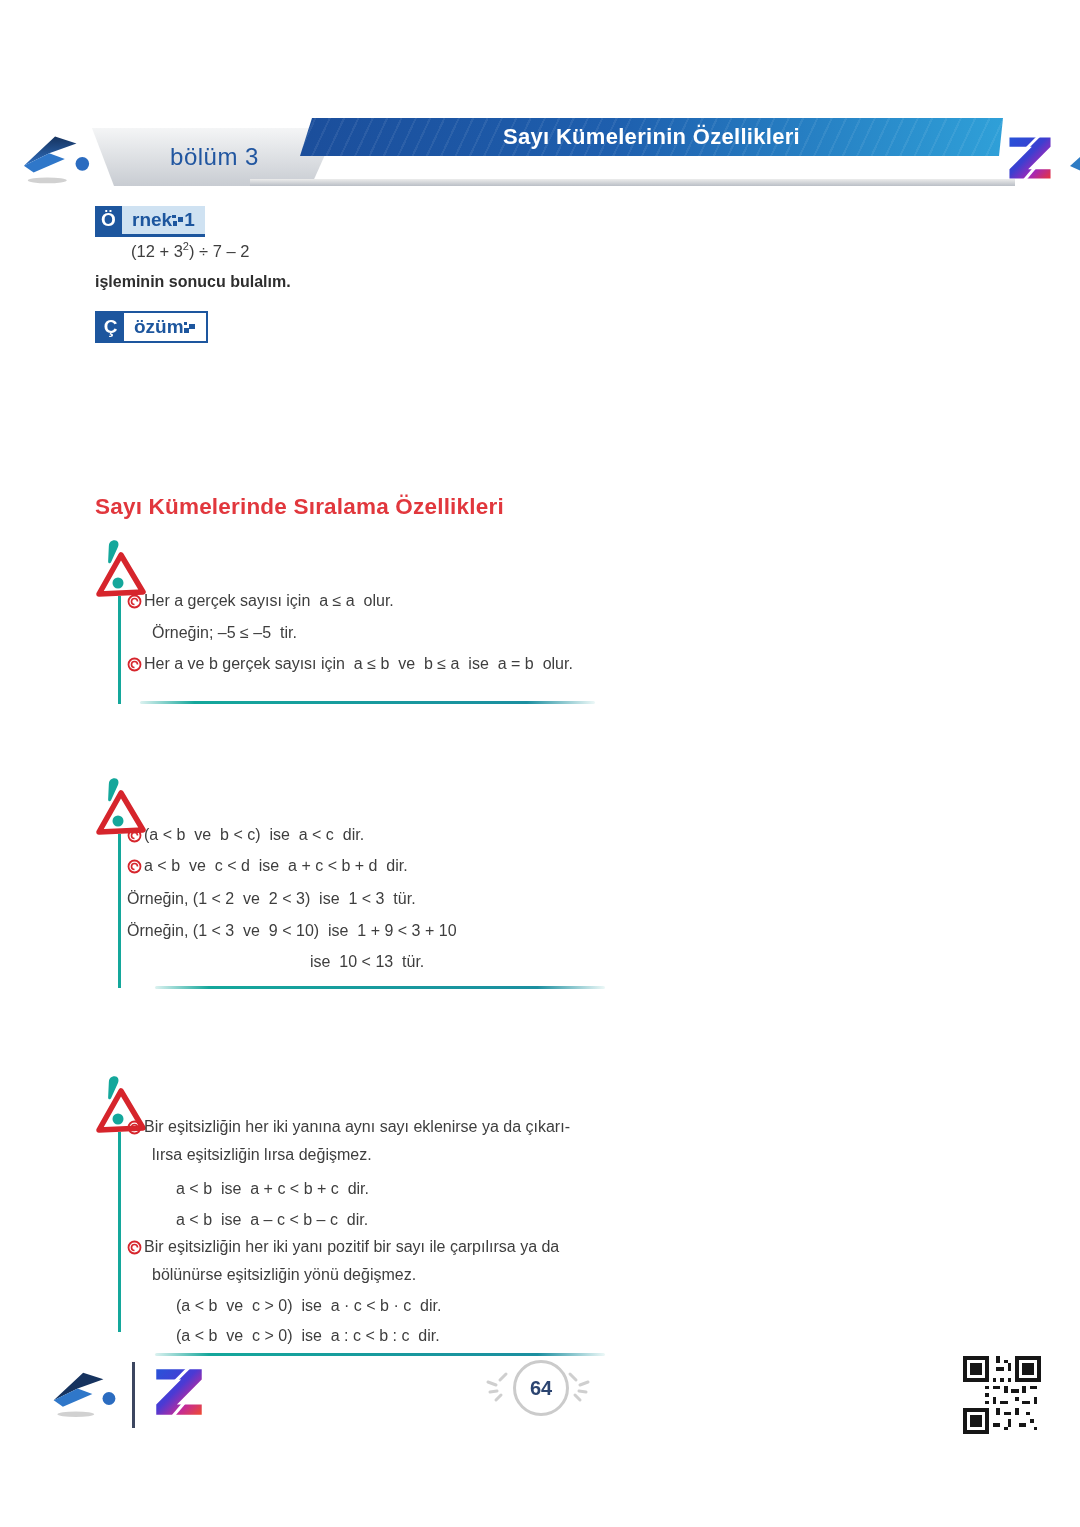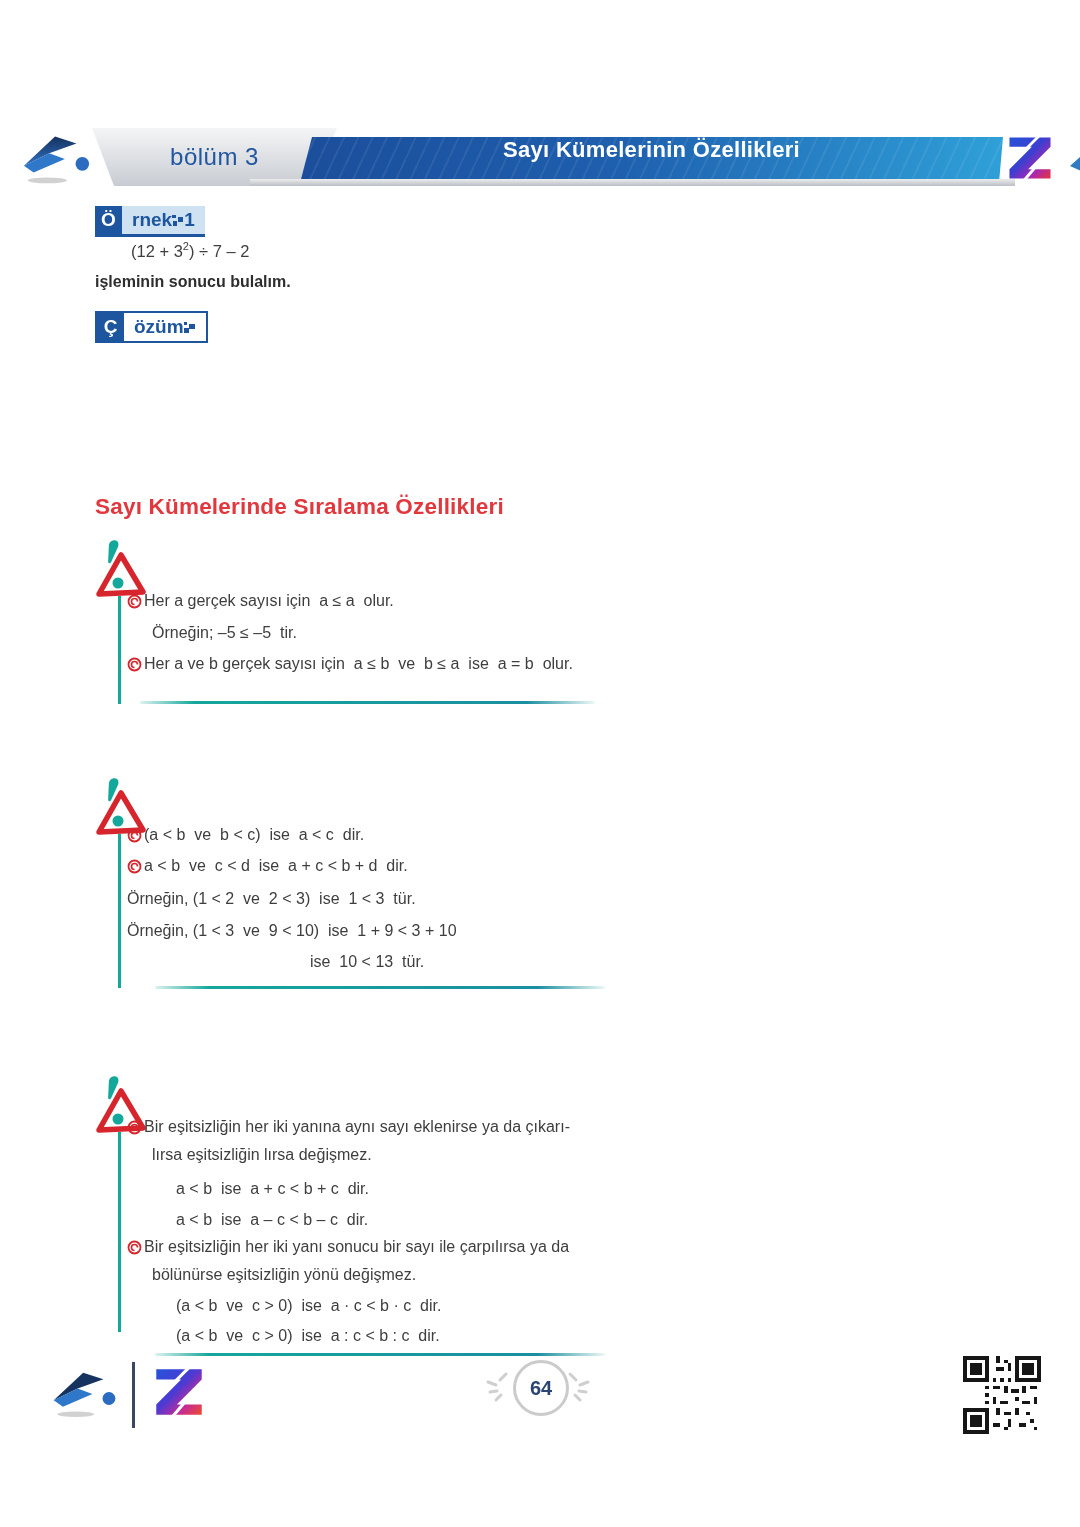--- a/index.html
+++ b/index.html
@@ -7,24 +7,24 @@
         font-family:"Liberation Sans",sans-serif;color:#3e3e3e;}
 
   
   .hdr-arrow{position:absolute;left:20px;top:130px;width:74px;height:56px;}
   .chapter-tab{position:absolute;left:92px;top:128px;width:245px;height:58px;
       background:linear-gradient(#f4f5f6,#c8ccd2);
       clip-path:polygon(0 0,100% 0,calc(100% - 26px) 100%,22px 100%);
       display:flex;align-items:center;justify-content:center;
       filter:drop-shadow(0 3px 2px rgba(0,0,0,.28));}
   .chapter-tab span{font-size:24px;font-weight:500;color:#2156a0;letter-spacing:.5px;}
-  .banner{position:absolute;left:300px;top:137px;width:703px;height:46px;
+  .banner{position:absolute;left:300px;top:118px;width:703px;height:38px;
       background:linear-gradient(90deg,#1b4e9b 0%,#1e5fae 45%,#2fa0d8 100%);
       clip-path:polygon(12px 0,100% 0,calc(100% - 4px) 100%,0 100%);
-      display:flex;align-items:flex-start;justify-content:center;}
+      display:flex;align-items:center;justify-content:center;}
   .banner::after{content:"";position:absolute;inset:0;
       background:repeating-linear-gradient(115deg,rgba(255,255,255,.07) 0 2px,transparent 2px 13px);}
   .banner-title{position:relative;z-index:2;color:#fff;font-weight:bold;font-size:22px;letter-spacing:.3px;}
   .banner-base{position:absolute;left:250px;top:179px;width:765px;height:7px;
       background:linear-gradient(#ececec,#babfc6);}
   .z-logo-top{position:absolute;left:1002px;top:129px;width:56px;height:58px;}
   .edge-arrow{position:absolute;left:1070px;top:148px;width:18px;height:26px;}
 
   
   .tag{position:absolute;display:flex;align-items:stretch;}
@@ -215,21 +215,21 @@
     <span>Bir eşitsizliğin her iki yanına aynı sayı eklenirse ya da çıkarı-</span>
   </div>
   <div class="ln" style="left:152px;top:1146px;">lırsa eşitsizliğin lırsa değişmez.</div>
   <div class="ln" style="left:176px;top:1180px;">a &lt; b  ise  a + c &lt; b + c  dir.</div>
   <div class="ln" style="left:176px;top:1211px;">a &lt; b  ise  a – c &lt; b – c  dir.</div>
   <div class="ln bullet-row" style="left:127px;top:1238px;">
     <svg class="spiral" width="15" height="15" viewBox="0 0 20 20">
         <circle cx="10" cy="10" r="8" fill="none" stroke="#d6252c" stroke-width="2.4"></circle>
         <path d="M14 10 a4 4 0 1 0 -4 4" fill="none" stroke="#d6252c" stroke-width="2.2"></path>
       </svg>
-    <span>Bir eşitsizliğin her iki yanı sonucu bir sayı ile çarpılırsa ya da</span>
+    <span>Bir eşitsizliğin her iki yanı pozitif bir sayı ile çarpılırsa ya da</span>
   </div>
   <div class="ln" style="left:152px;top:1266px;">bölünürse eşitsizliğin yönü değişmez.</div>
   <div class="ln" style="left:176px;top:1297px;">(a &lt; b  ve  c &gt; 0)  ise  a · c &lt; b · c  dir.</div>
   <div class="ln" style="left:176px;top:1327px;">(a &lt; b  ve  c &gt; 0)  ise  a : c &lt; b : c  dir.</div>
   <div class="divider" style="left:155px;top:1353px;width:450px;"></div>
 
   <svg class="ftr-arrow" viewBox="0 0 76 56">
     <ellipse cx="28" cy="51" rx="20" ry="3" fill="#000" opacity=".18"></ellipse>
     <path d="M4 36 L36 6 L58 13 L30 23 Z" fill="#16335f"></path>
     <path d="M4 36 L30 23 L46 29 L14 43 Z" fill="#2f77c9"></path>

